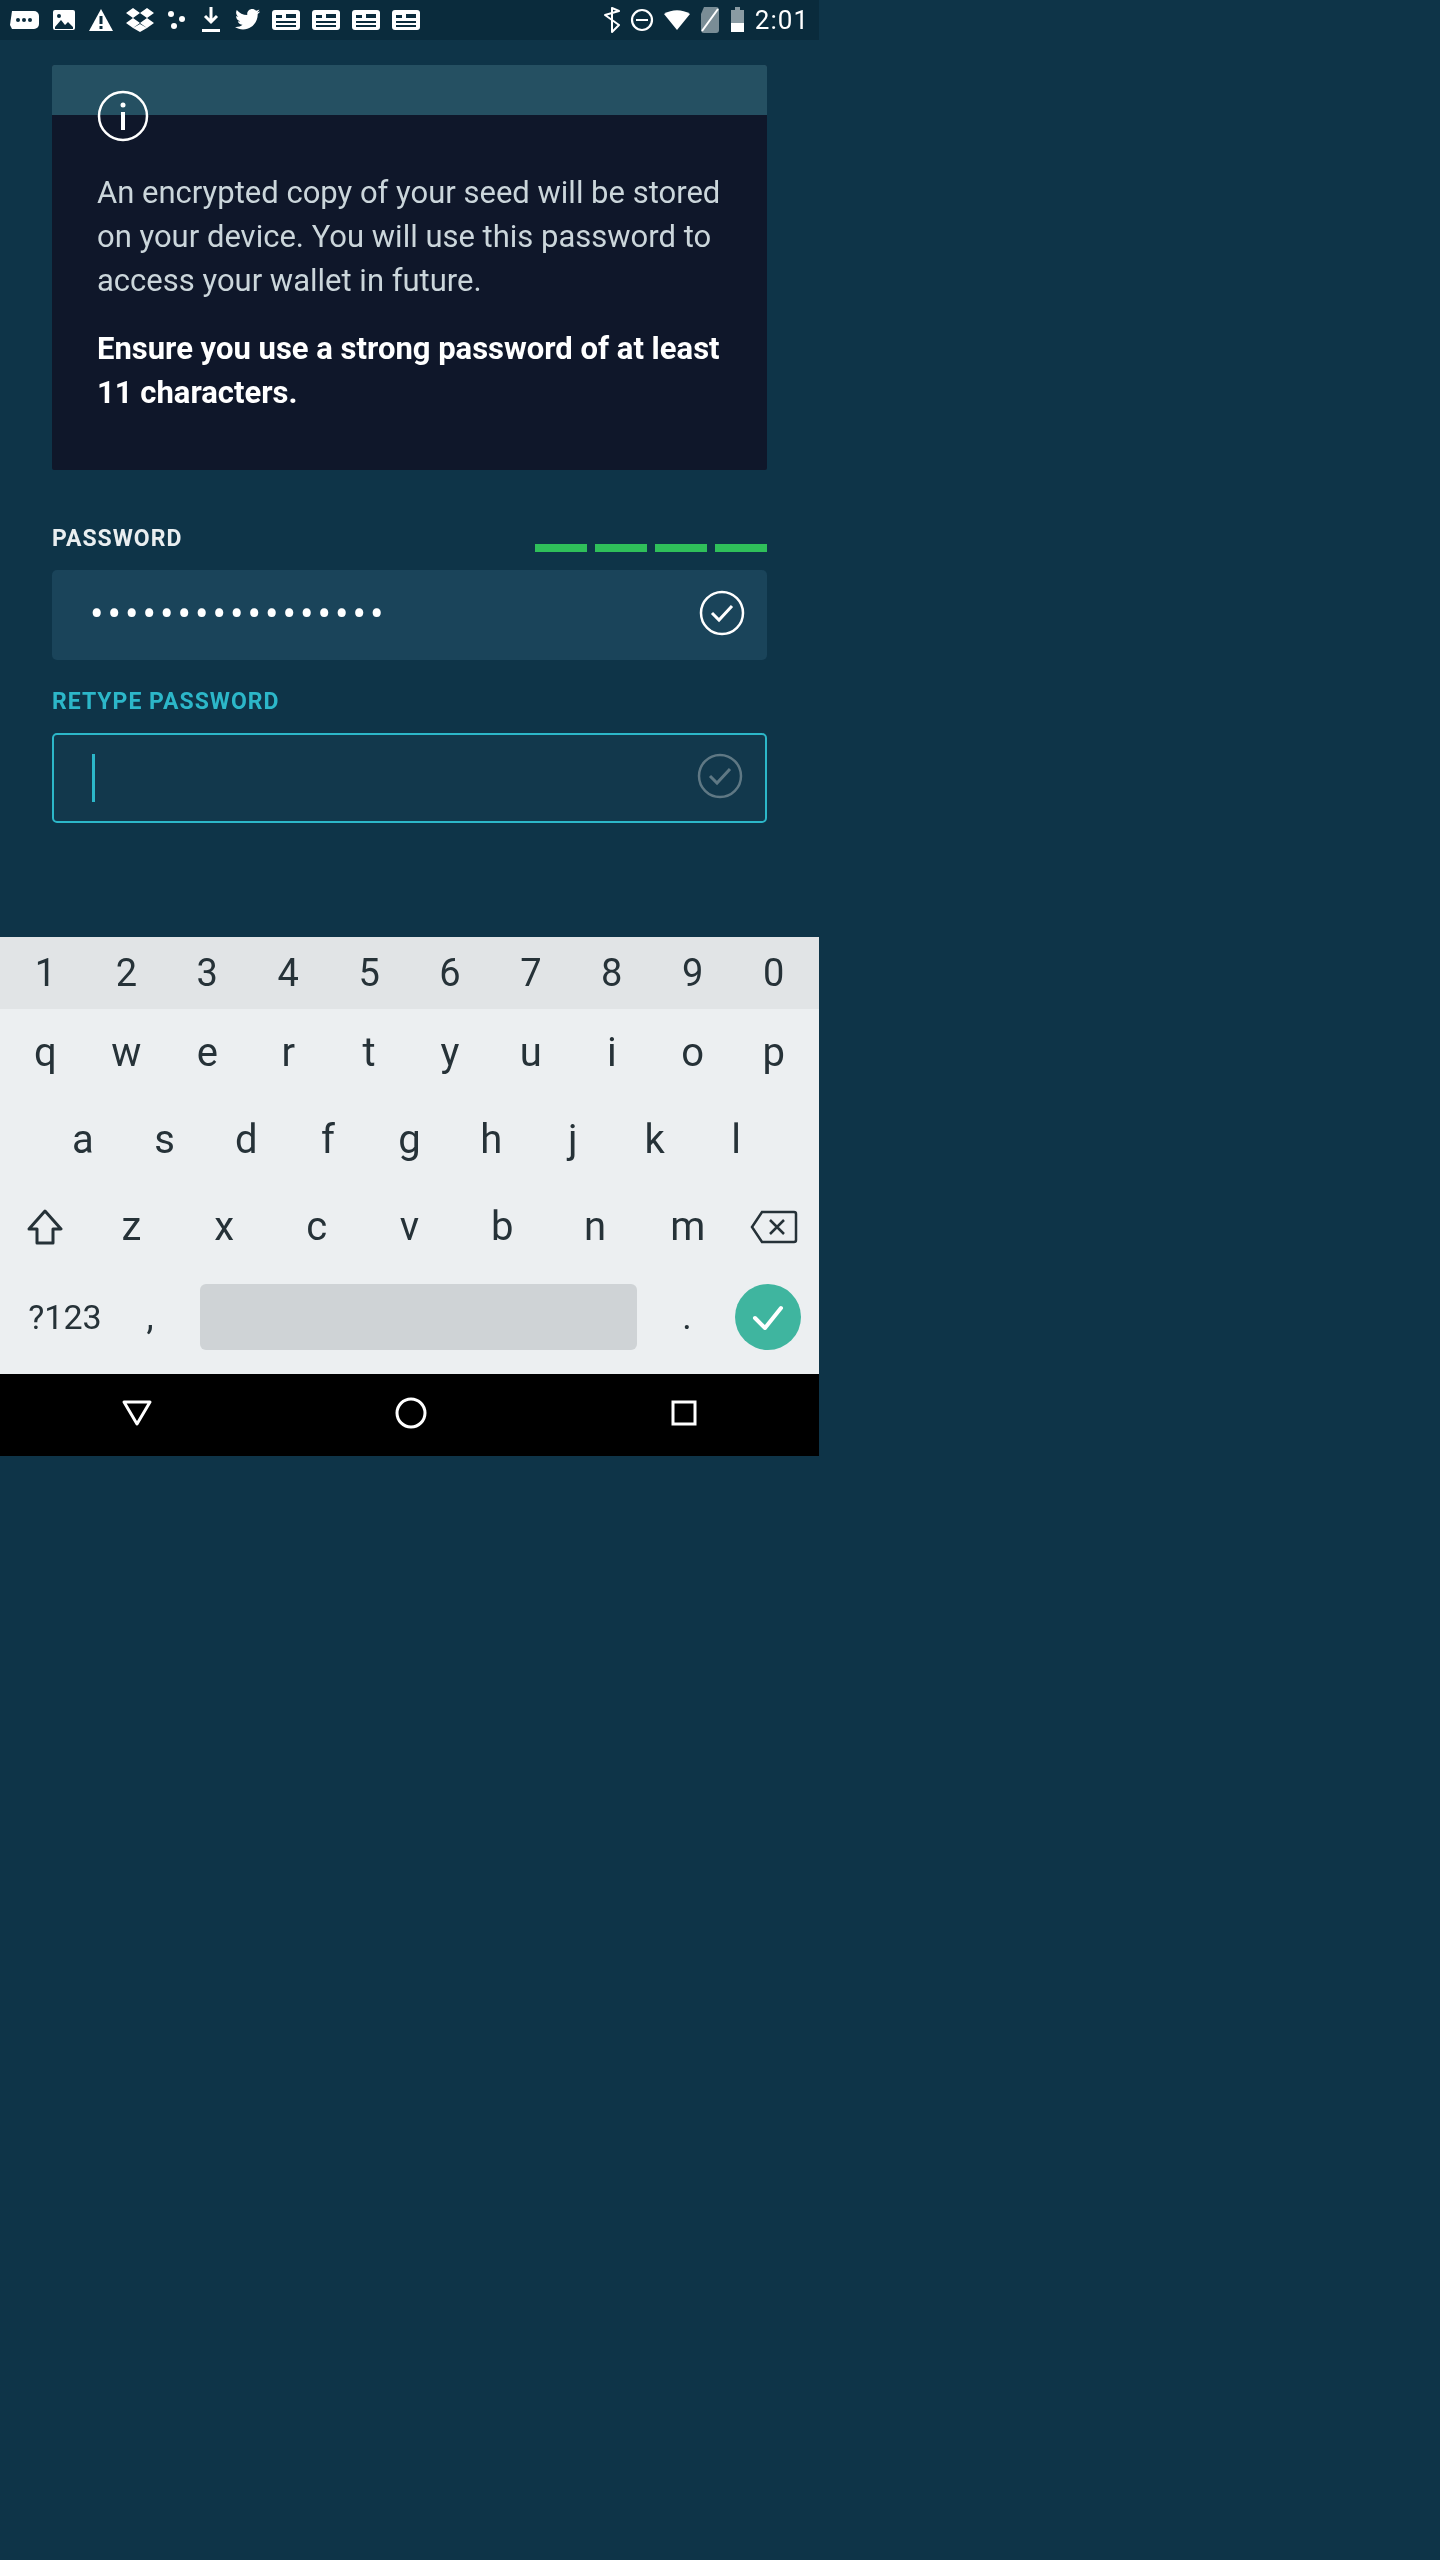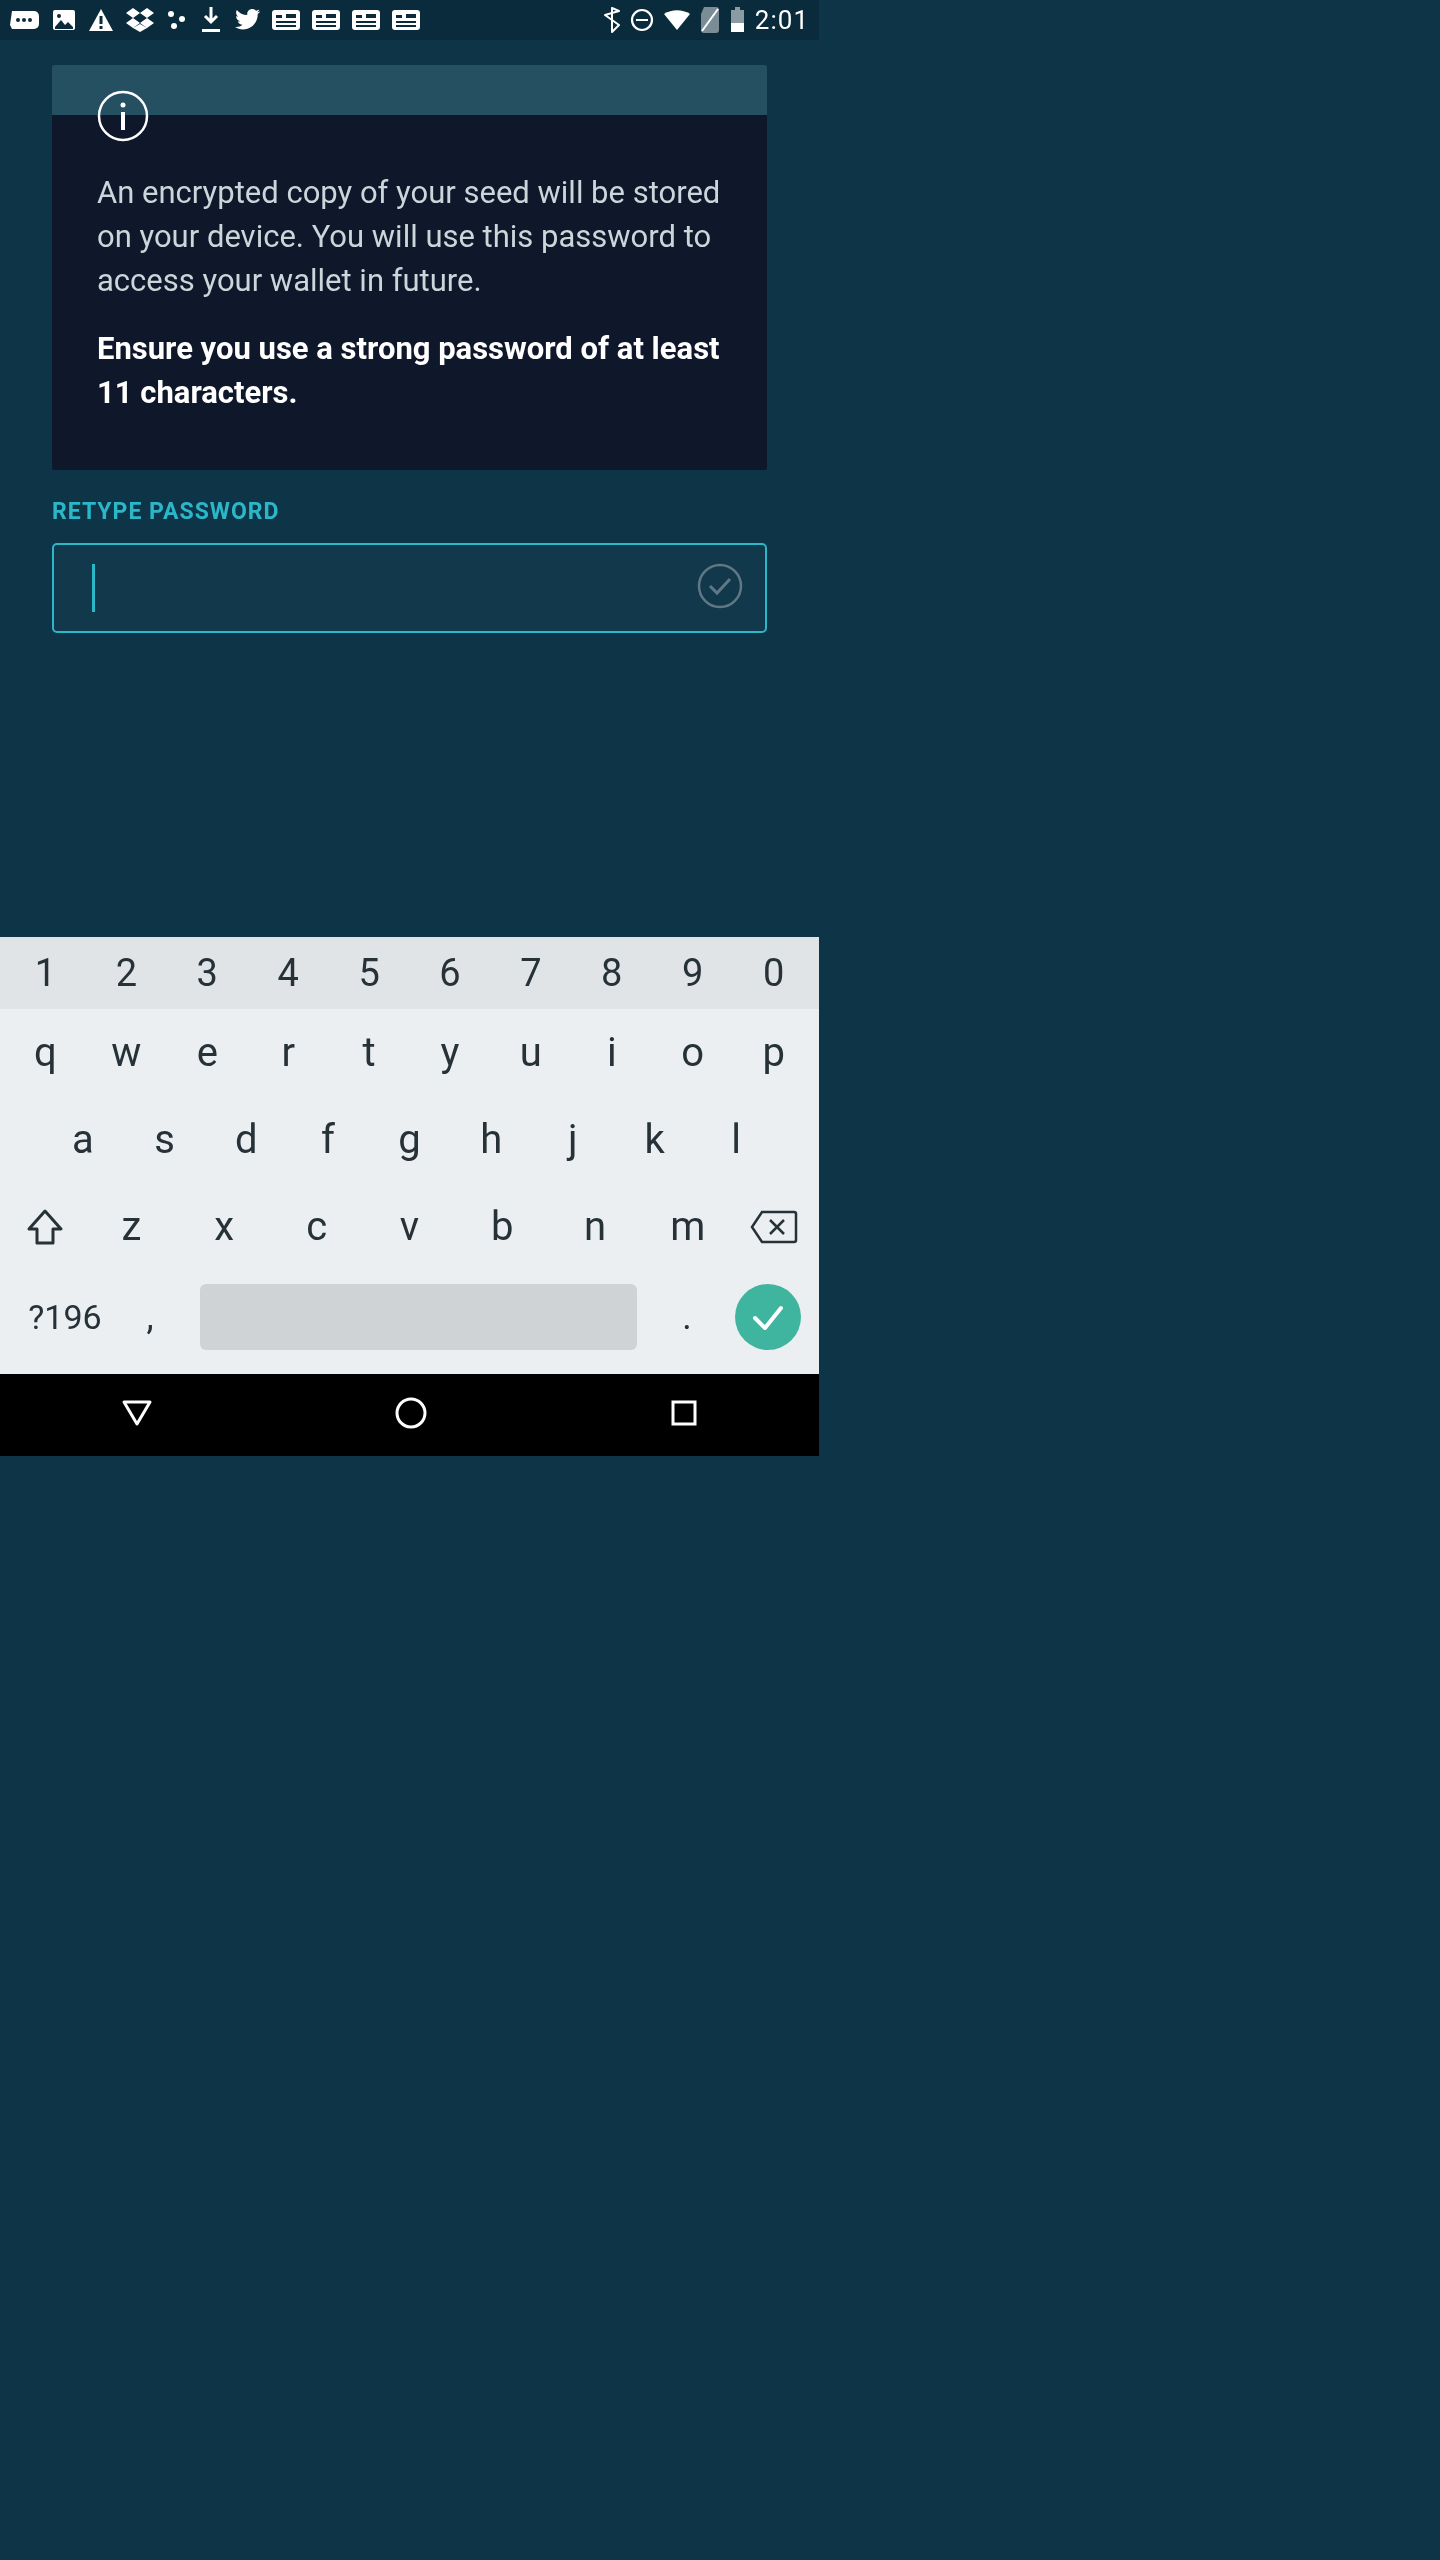--- a/index.html
+++ b/index.html
@@ -187,20 +187,40 @@
             <circle cx="26" cy="26" r="24" stroke="#fff" stroke-width="2.5" fill="none"></circle>
             <circle cx="26" cy="15" r="2.5" fill="#fff"></circle>
             <rect x="24" y="22" width="4" height="18" fill="#fff"></rect>
           </svg>
       </div>
       <p class="info-text">An encrypted copy of your seed will be stored on your device. You will use this password to access your wallet in future.</p>
       <p class="info-bold">Ensure you use a strong password of at least 11 characters.</p>
     </div>
   </div>
 
+  <div class="field-block">
+    <div class="field-header">
+      <span class="field-label">PASSWORD</span>
+      <div class="strength">
+        <span class="strength-seg"></span>
+        <span class="strength-seg"></span>
+        <span class="strength-seg"></span>
+        <span class="strength-seg"></span>
+      </div>
+    </div>
+    <div class="input-wrap">
+      <span class="input-dots">•••••••••••••••••</span>
+      <span class="check-icon">
+        <svg width="46" height="46" viewBox="0 0 46 46">
+            <circle cx="23" cy="23" r="21" stroke="#fff" stroke-width="2.5" fill="none"></circle>
+            <path d="M13 23 l7 7 13 -14" stroke="#fff" stroke-width="3" fill="none"></path>
+          </svg>
+      </span>
+    </div>
+  </div>
 
   <div class="field-block retype-block">
     <div class="field-header">
       <span class="field-label active">RETYPE PASSWORD</span>
     </div>
     <div class="input-wrap focused">
       <span class="input-cursor"></span>
       <span class="check-icon">
         <svg width="46" height="46" viewBox="0 0 46 46">
             <circle cx="23" cy="23" r="21" stroke="#5f7884" stroke-width="2.5" fill="none"></circle>
@@ -261,21 +281,21 @@
     <span class="kb-key">n</span>
     <span class="kb-key">m</span>
     <span class="bksp-key">
       <svg width="48" height="34" viewBox="0 0 48 34">
           <path d="M12 2 H44 a2 2 0 0 1 2 2 v26 a2 2 0 0 1 -2 2 H12 L2 17 Z" stroke="#263238" stroke-width="2.5" fill="none"></path>
           <path d="M20 10 l14 14 M34 10 l-14 14" stroke="#263238" stroke-width="2.5"></path>
         </svg>
     </span>
   </div>
   <div class="bottom-row">
-    <span class="sym-key">?196</span>
+    <span class="sym-key">?123</span>
     <span class="comma-key">,</span>
     <span class="spacebar"></span>
     <span class="period-key">.</span>
     <span class="enter-key">
       <svg width="34" height="26" viewBox="0 0 34 26">
           <path d="M4 14 L14 24 L30 4" stroke="#fff" stroke-width="4" fill="none" stroke-linecap="round" stroke-linejoin="round"></path>
         </svg>
     </span>
   </div>
 </div>

